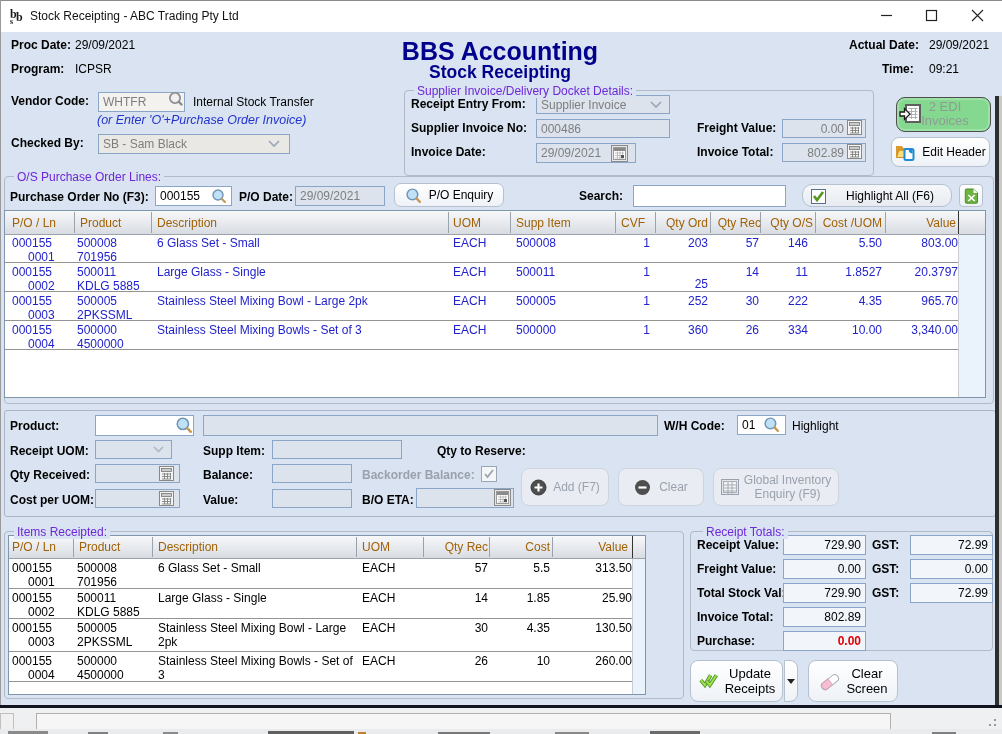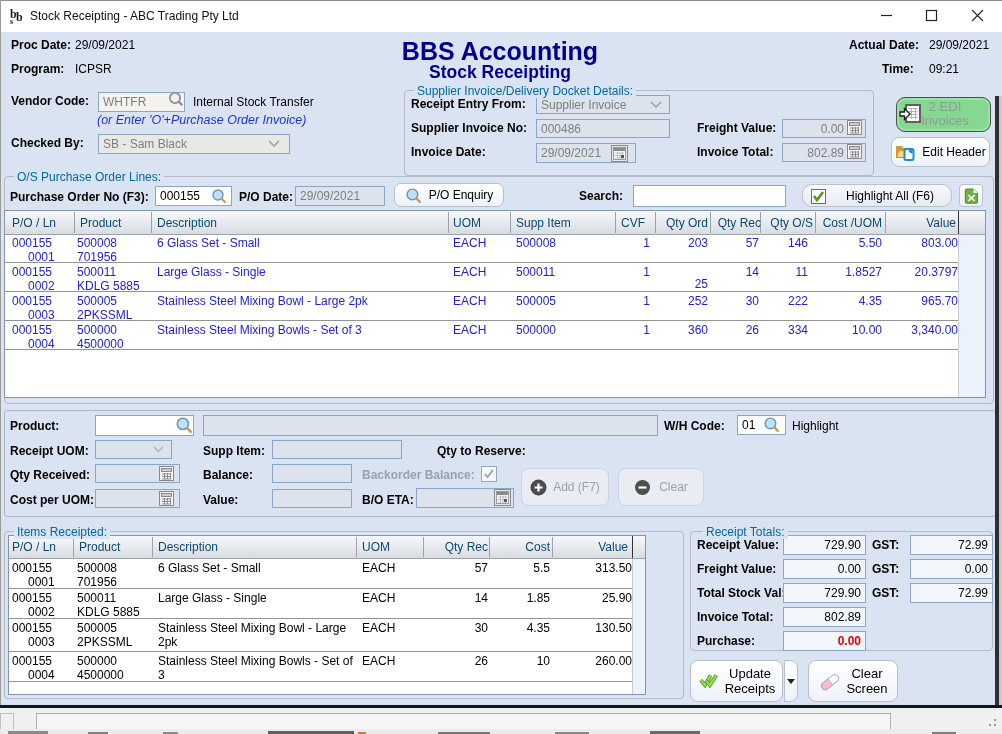--- a/index.html
+++ b/index.html
@@ -2,26 +2,26 @@
 <html><head><meta charset="utf-8">
 <style>
 html,body{margin:0;padding:0}
 #app{position:relative;width:1002px;height:734px;background:#d9e3f1;overflow:hidden;font-family:"Liberation Sans",sans-serif}
 .ab{position:absolute}
 .lb{position:absolute;font:bold 12px "Liberation Sans",sans-serif;color:#000;white-space:nowrap}
 .tx{position:absolute;font:12px "Liberation Sans",sans-serif;color:#000;white-space:nowrap}
 .in{position:absolute;background:#dce3ed;border:1px solid #8aa5c6;color:#7e7e7e;font:12px "Liberation Sans",sans-serif;box-sizing:border-box;display:flex;align-items:center;padding:2px 4px;white-space:nowrap}
 .inw{background:#fff;color:#000}
 .fs{position:absolute;border:1px solid #b2bac6;border-radius:4px;box-sizing:border-box}
-.leg{position:absolute;font:12px "Liberation Sans",sans-serif;color:#0369a1;background:#d9e3f1;padding:0 3px;white-space:nowrap;z-index:3}
+.leg{position:absolute;font:12px "Liberation Sans",sans-serif;color:#6d28d9;background:#d9e3f1;padding:0 3px;white-space:nowrap;z-index:3}
 .btn{position:absolute;background:linear-gradient(#ffffff,#eef2f7);border:1px solid #b6c1d0;border-radius:7px;box-sizing:border-box;display:flex;align-items:center;justify-content:center;font:12px "Liberation Sans",sans-serif;color:#000}
 .btnd{background:#e9edf3;color:#9aa1ac;border-color:#ccd4de}
 .sep{position:absolute;width:1px;background:#9aa2ac}
 .hsep{position:absolute;height:1px;background:#949494}
-.th{position:absolute;font:12px "Liberation Sans",sans-serif;color:#0c4a6e;white-space:nowrap}
+.th{position:absolute;font:12px "Liberation Sans",sans-serif;color:#a16207;white-space:nowrap}
 .nv{position:absolute;font:12px "Liberation Sans",sans-serif;color:#2222cc;white-space:nowrap}
 .bk{position:absolute;font:12px "Liberation Sans",sans-serif;color:#000;white-space:nowrap}
 .ra{text-align:right}
 </style></head>
 <body>
 <div id="app">
 
 <div class="ab" id="titlebar" style="left:0;top:0;width:1002px;height:32px;background:#fff"></div>
 <div class="ab" style="left:0;top:32px;width:1002px;height:676px;background:#d9e3f1"></div>
 <div class="ab" style="left:0;top:0;width:1002px;height:1px;background:#8a8a8a"></div>
@@ -318,20 +318,28 @@
         <path d="M4.5 8.5h8M8.5 4.5v8" stroke="#fff" stroke-width="2.2"></path>
       </svg>
  <span>Add (F7)</span>
 </div>
 <div class="btn btnd" style="left:618px;top:468px;width:86px;height:38px;border-radius:8px">
  <svg width="17" height="17" viewBox="0 0 17 17" style="margin-right:8px">
         <circle cx="8.5" cy="8.5" r="7.5" fill="#4e4e4e"></circle>
         <path d="M4.5 8.5h8" stroke="#fff" stroke-width="2.2"></path>
       </svg>
  <span>Clear</span>
+</div>
+<div class="btn btnd" style="left:713px;top:468px;width:126px;height:38px;border-radius:8px;flex-direction:row">
+ <svg width="18" height="16" viewBox="0 0 18 16" style="margin-right:5px">
+        <rect x="0.5" y="0.5" width="17" height="15" fill="#e3e6ea" stroke="#9aa1ac"></rect>
+        <rect x="2.5" y="2.5" width="13" height="11" fill="#f2f3f5" stroke="#9aa1ac" stroke-width="0.8"></rect>
+        <path d="M3 6h12M3 9h12M3 12h12M7 3v12M11 3v12" stroke="#9aa1ac" stroke-width="0.8"></path>
+      </svg>
+ <span style="text-align:center;line-height:14px">Global Inventory<br>Enquiry (F9)</span>
 </div>
 
 <div class="fs" style="left:4px;top:531px;width:680px;height:168px"></div>
 <div class="leg" style="left:14px;top:525px">Items Receipted:</div>
 <div class="ab" style="left:8px;top:535px;width:638px;height:160px;background:#fff;border:1px solid #8096ac;box-sizing:border-box"></div>
 <div class="ab" style="left:9px;top:536px;width:636px;height:22px;background:linear-gradient(#f7f8fa,#d8dce2);border-bottom:1px solid #9aa2ab"></div>
 <div class="ab" style="left:633px;top:559px;width:12px;height:135px;background:#eaf2fb"></div>
 <div class="sep" style="left:73px;top:537px;height:20px"></div>
 <div class="sep" style="left:152px;top:537px;height:20px"></div>
 <div class="sep" style="left:356px;top:537px;height:20px"></div>

